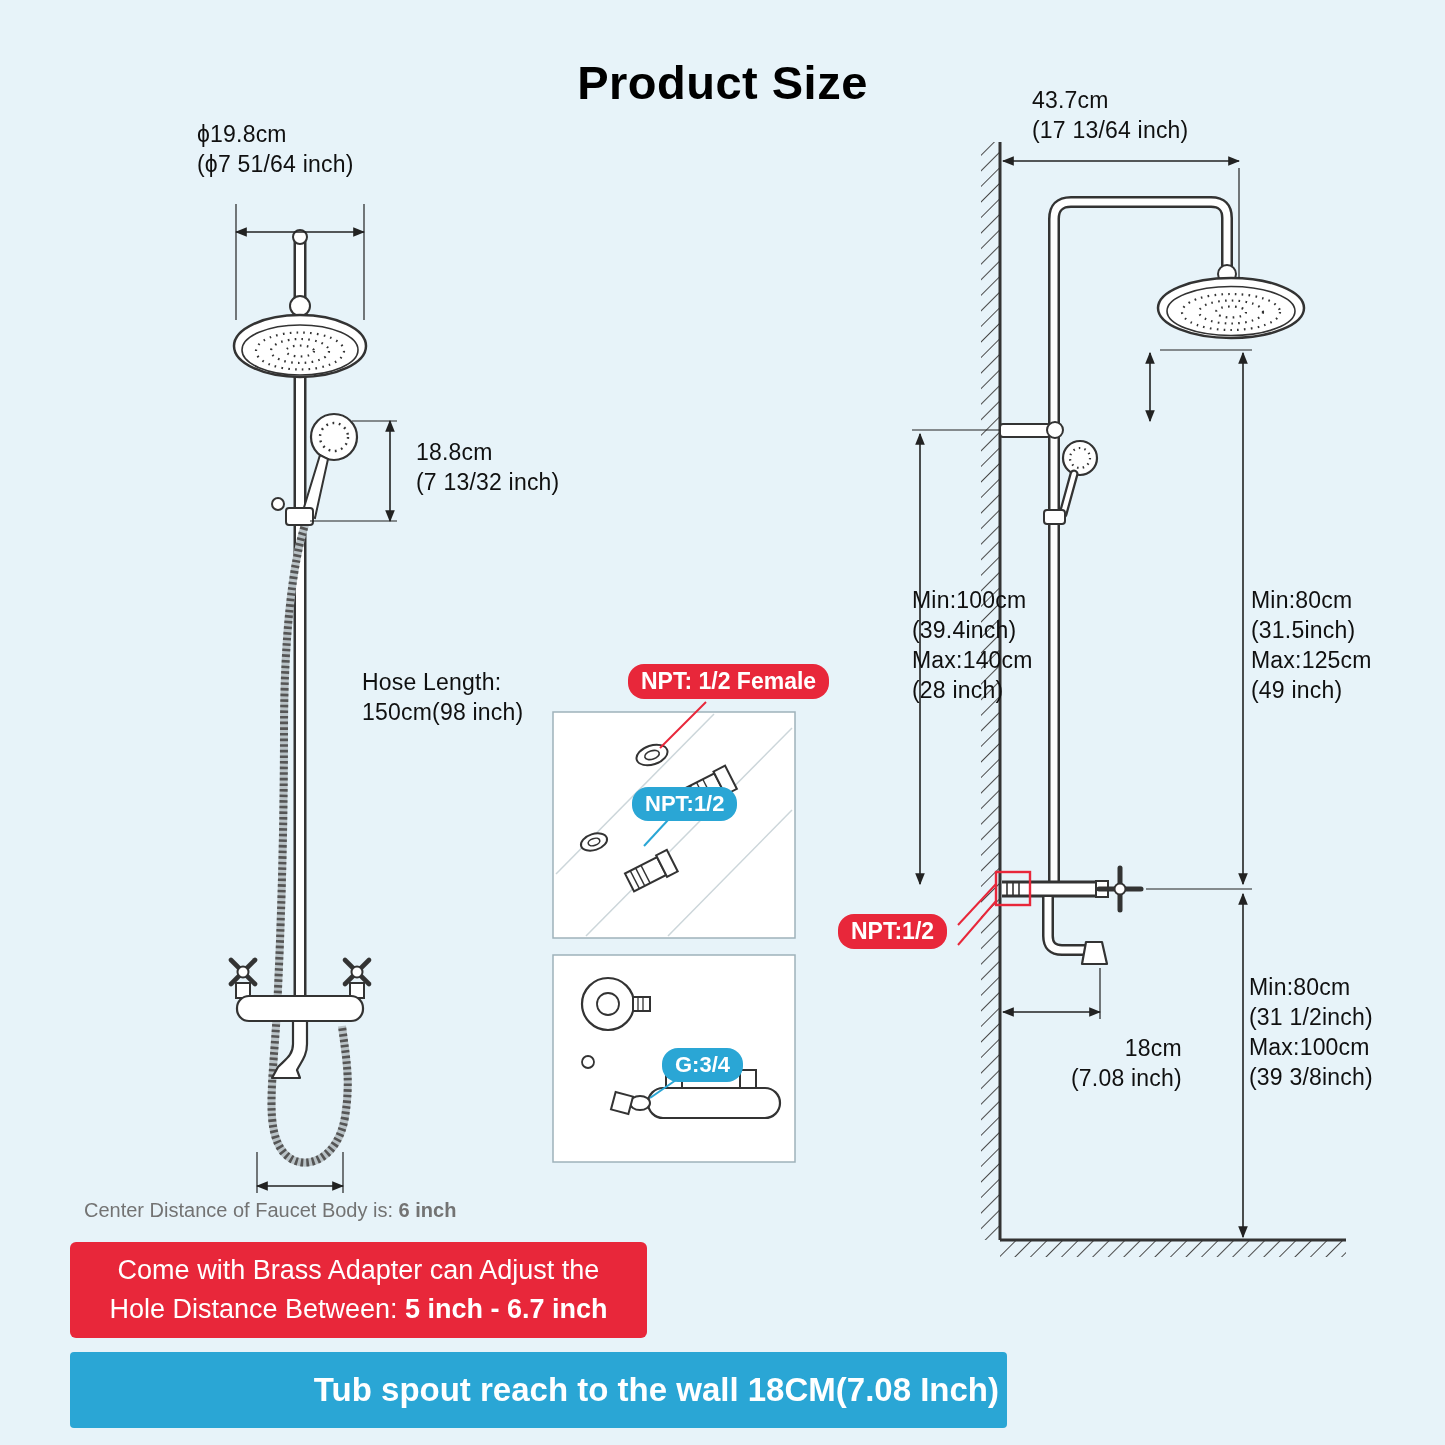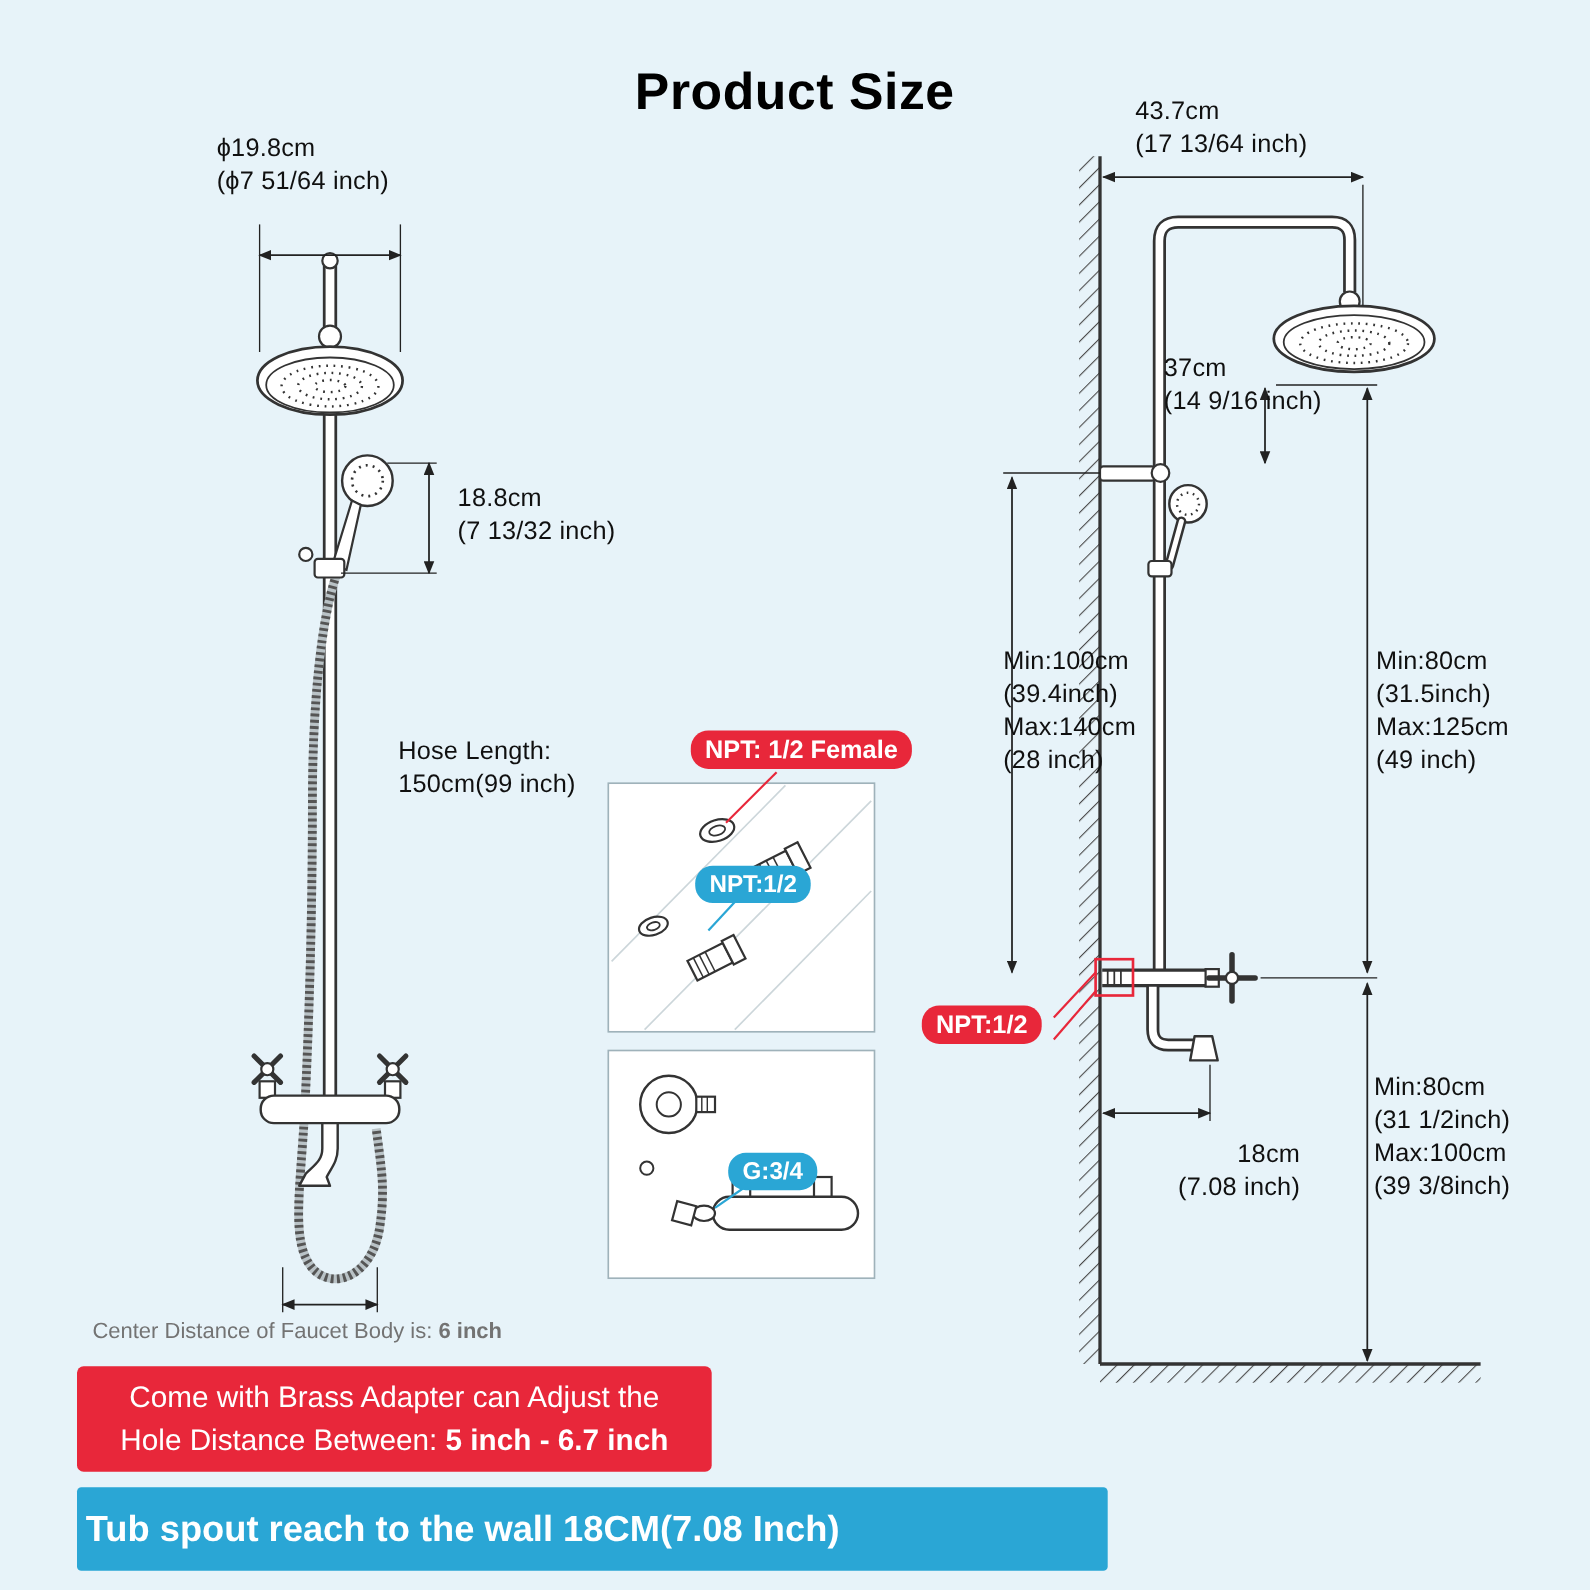--- a/index.html
+++ b/index.html
@@ -15,21 +15,21 @@
            font-size: 22px; white-space: nowrap; border-radius: 16px; }
   .badge-red { background: #e8273a; }
   .badge-blue { background: #2aa6d5; }
   .caption { position: absolute; left: 84px; top: 1199px; font-size: 20px; color: #737373; white-space: nowrap; }
   .caption b { font-weight: 700; }
   .banner-red { position: absolute; left: 70px; top: 1242px; width: 577px; background: #e8273a;
                 color: #fff; text-align: center; font-size: 27px; line-height: 1.45;
                 padding: 9px 6px; border-radius: 6px; }
   .banner-red b { font-weight: 700; }
   .banner-blue { position: absolute; left: 70px; top: 1352px; width: 937px; background: #2aa6d5;
-                 color: #fff; text-align: left; font-size: 33px; font-weight: 700;
+                 color: #fff; text-align: right; font-size: 33px; font-weight: 700;
                  padding: 19px 8px; border-radius: 4px; }
 </style>
 </head>
 <body>
 
 <div class="page">
 
   <svg class="layer" width="1445" height="1445" viewBox="0 0 1445 1445" xmlns="http://www.w3.org/2000/svg">
     <defs>
       <marker id="ah" viewBox="0 0 10 8" refX="9" refY="4" markerWidth="12" markerHeight="10" markerUnits="userSpaceOnUse" orient="auto-start-reverse">
@@ -213,38 +213,34 @@
   <div class="dim" style="left:197px; top:120px;">
     <div>ϕ19.8cm</div>
     <div>(ϕ7 51/64 inch)</div>
   </div>
   <div class="dim" style="left:416px; top:438px;">
     <div>18.8cm</div>
     <div>(7 13/32 inch)</div>
   </div>
   <div class="dim" style="left:362px; top:668px;">
     <div>Hose Length:</div>
-    <div>150cm(99 inch)</div>
+    <div>150cm(98 inch)</div>
   </div>
   <div class="caption">
     <span>Center Distance of Faucet Body is: </span><b>6 inch</b>
   </div>
 
   <div class="badge badge-red" style="left:628px; top:664px; font-size:23px;">NPT: 1/2 Female</div>
   <div class="badge badge-blue" style="left:632px; top:787px;">NPT:1/2</div>
   <div class="badge badge-blue" style="left:662px; top:1048px;">G:3/4</div>
   <div class="badge badge-red" style="left:838px; top:914px; font-size:23px;">NPT:1/2</div>
 
   <div class="dim" style="left:1032px; top:86px;">
     <div>43.7cm</div>
     <div>(17 13/64 inch)</div>
-  </div>
-  <div class="dim" style="left:1058px; top:320px;">
-    <div>37cm</div>
-    <div>(14 9/16 inch)</div>
   </div>
   <div class="dim" style="left:912px; top:586px;">
     <div>Min:100cm</div>
     <div>(39.4inch)</div>
     <div>Max:140cm</div>
     <div>(28 inch)</div>
   </div>
   <div class="dim" style="left:1251px; top:586px;">
     <div>Min:80cm</div>
     <div>(31.5inch)</div>

